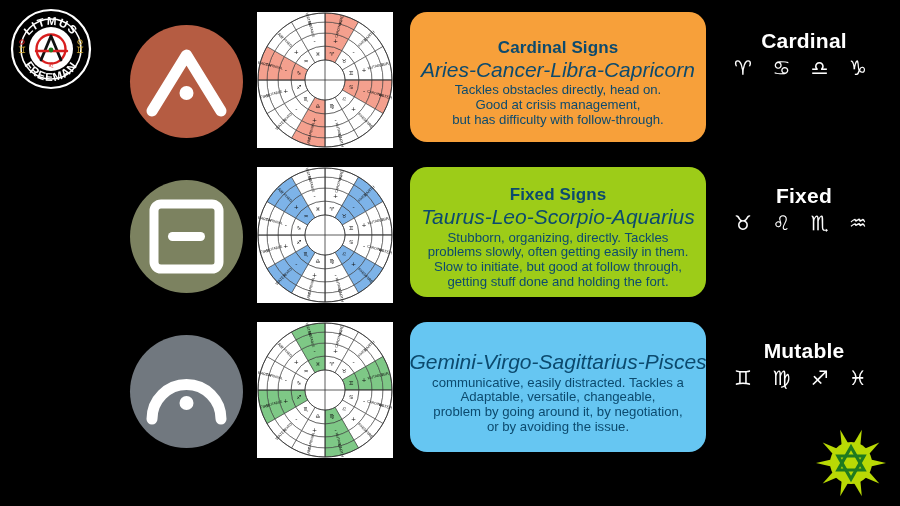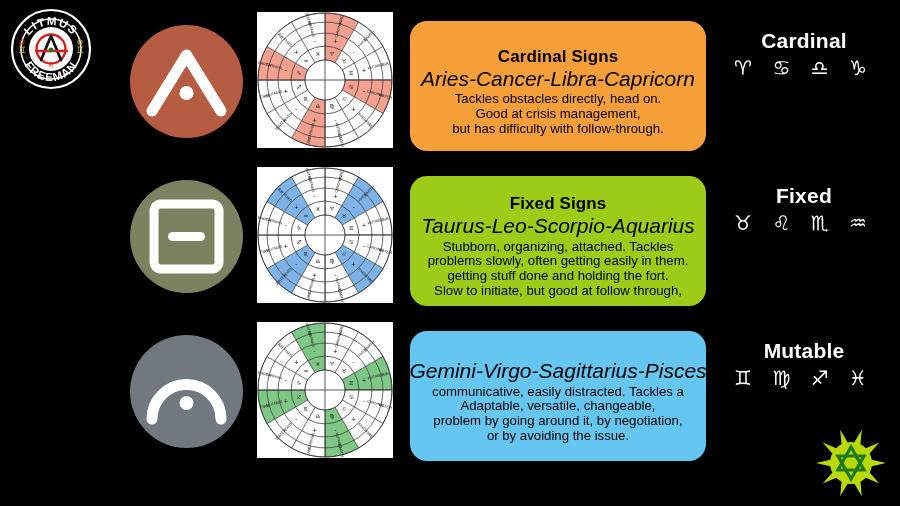--- a/index.html
+++ b/index.html
@@ -23,24 +23,24 @@
   
   .modicon{position:absolute;left:130px;top:20px;width:113px;height:113px;border-radius:50%;}
   .modicon svg{display:block;width:113px;height:113px;}
 
   
   .wheel{position:absolute;left:257px;top:7px;width:136px;height:136px;background:#fff;}
   .wheel svg{display:block;}
 
   
   .panel{
-    position:absolute;left:410px;top:16px;width:296px;height:130px;
+    position:absolute;left:410px;top:7px;width:296px;height:130px;
     border-radius:17px;
     display:flex;flex-direction:column;align-items:center;justify-content:center;
-    color:#000000;text-align:center;line-height:1.12;
+    color:#0c4a6e;text-align:center;line-height:1.12;
     box-sizing:border-box;padding:16px 8px 5px;
   }
   .panel .p-title{font-size:17px;font-weight:bold;letter-spacing:0.1px;margin-bottom:1px;}
   .panel .p-signs{font-size:21px;font-style:italic;font-weight:500;margin-bottom:2px;white-space:nowrap;}
   .panel .p-line{font-size:13.2px;font-weight:500;}
 
   
   .rlabel{position:absolute;left:714px;top:24px;width:180px;text-align:center;color:#fff;}
   .rlabel .r-name{font-size:21px;font-weight:bold;letter-spacing:0.2px;}
   .rlabel .r-glyphs{font-size:20px;letter-spacing:7px;margin-top:3px;
@@ -326,24 +326,24 @@
           <circle cx="68" cy="68" r="20" fill="#ffffff" stroke="#333" stroke-width="0.9"></circle>
           <circle cx="68" cy="68" r="67" fill="none" stroke="#333" stroke-width="0.9"></circle>
           <line x1="1" y1="68" x2="135" y2="68" stroke="#333" stroke-width="0.8"></line>
           <line x1="68" y1="1" x2="68" y2="135" stroke="#333" stroke-width="0.8"></line>
         </svg>
     </div>
 
     <div class="panel" style="background:#9dcc18">
       <div class="p-title">Fixed Signs</div>
       <div class="p-signs">Taurus-Leo-Scorpio-Aquarius</div>
-      <div class="p-line">Stubborn, organizing, attached. Tackles</div>
+      <div class="p-line">Stubborn, organizing, directly. Tackles</div>
       <div class="p-line">problems slowly, often getting easily in them.</div>
+      <div class="p-line">Slow to initiate, but good at follow through,</div>
       <div class="p-line">getting stuff done and holding the fort.</div>
-      <div class="p-line">Slow to initiate, but good at follow through,</div>
     </div>
 
     <div class="rlabel">
       <div class="r-name">Fixed</div>
       <div class="r-glyphs">♉ ♌ ♏ ♒</div>
     </div>
   </div>
 
   <div class="row r2">
 

